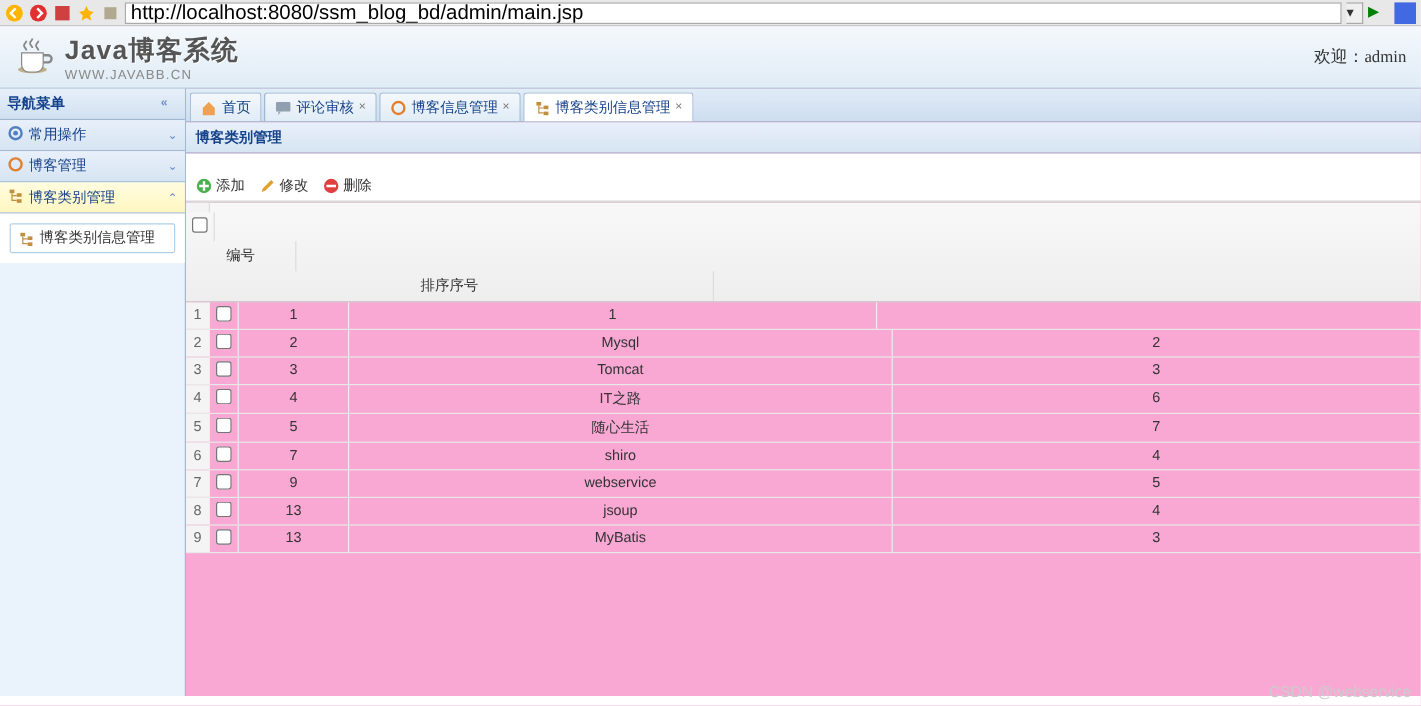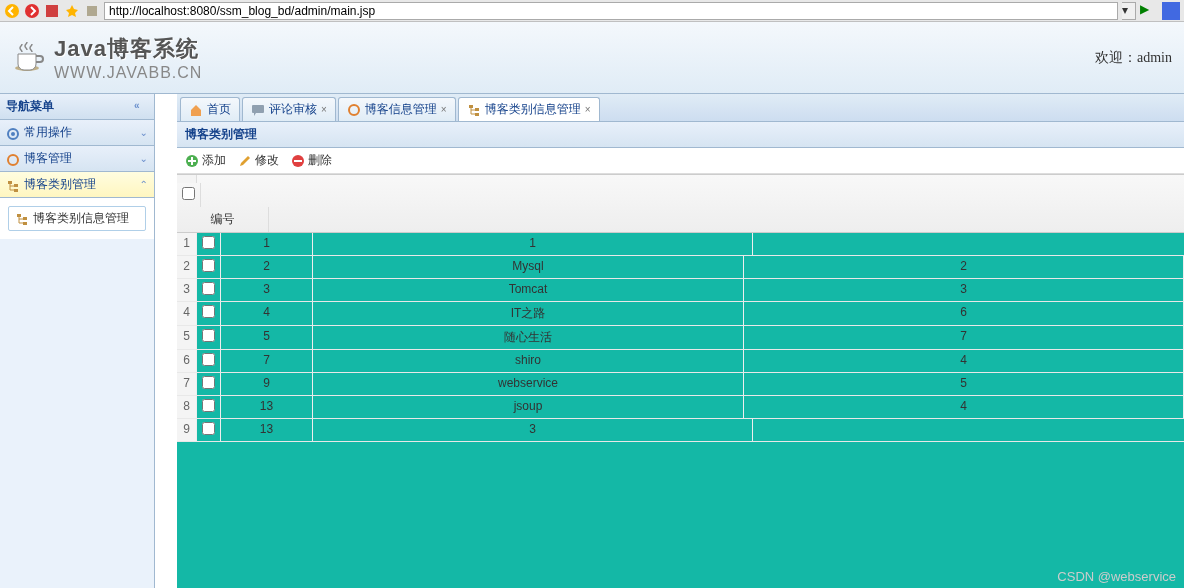--- a/index.html
+++ b/index.html
@@ -1,49 +1,49 @@
 <!DOCTYPE html>
 <html><head>
 <meta charset="utf-8">
 <style>
 * { margin: 0; padding: 0; box-sizing: border-box; }
 body { font-family: "Microsoft YaHei", Arial, sans-serif; font-size: 12px; color: #333; background: #fff; }
 .browser-bar { display: flex; align-items: center; background: #e8e8e8; border-bottom: 1px solid #c0c0c0; padding: 2px 4px; gap: 4px; height: 22px; }
 .nav-btn { width: 16px; height: 16px; display: inline-flex; align-items: center; justify-content: center; cursor: pointer; }
-.url-input { flex: 1; height: 18px; border: 1px solid #aaa; padding: 0 4px; font-size: 12px; background: #fff; }
+.url-input { flex: 1; height: 18px; border: 1px solid #aaa; padding: 0 4px; font-size: 17px; background: #fff; }
 .url-dropdown { width: 14px; height: 18px; border: 1px solid #aaa; border-left: none; background: #f0f0f0; cursor: pointer; }
 .go-btn { width: 18px; height: 18px; color: green; cursor: pointer; }
 .stop-btn { width: 18px; height: 18px; background: #4169e1; cursor: pointer; }
-.header { display: flex; align-items: center; justify-content: space-between; background: linear-gradient(#f4f8fc, #e0ecf6); height: 72px; padding: 0 12px; border-bottom: 1px solid #a0b8d0; }
+.header { display: flex; align-items: center; justify-content: space-between; background: linear-gradient(#f4f8fc, #e0ecf6); height: 52px; padding: 0 12px; border-bottom: 1px solid #a0b8d0; }
 .logo-area { display: flex; align-items: center; }
 .logo-icon { width: 36px; height: 36px; margin-right: 6px; }
 .logo-text { display: flex; flex-direction: column; }
 .logo-title { font-size: 22px; font-weight: bold; color: #555; text-shadow: 1px 1px #fff; letter-spacing: 1px; }
-.logo-sub { font-size: 16px; color: #888; letter-spacing: 1px; }
+.logo-sub { font-size: 11px; color: #888; letter-spacing: 1px; }
 .welcome { font-size: 14px; color: #333; font-family: "SimSun"; }
-.main { display: flex; height: calc(100vh - 82px); gap: 22px; }
+.main { display: flex; height: calc(100vh - 82px); }
 .sidebar { width: 155px; background: #eaf2fb; border-right: 1px solid #a0b8d0; }
 .nav-header { display: flex; justify-content: space-between; align-items: center; background: linear-gradient(#e8f0fa, #d0e0f0); border-bottom: 1px solid #a0b8d0; padding: 4px 6px; font-weight: bold; color: #15428b; }
 .nav-collapse { width: 14px; height: 14px; color: #6a8fcc; cursor: pointer; font-size: 10px; }
 .accordion-item { display: flex; justify-content: space-between; align-items: center; background: linear-gradient(#e8f0fa, #d6e4f2); border-bottom: 1px solid #a0b8d0; padding: 4px 6px; color: #15428b; cursor: pointer; }
 .accordion-item.active { background: linear-gradient(#fffde0, #fff6c0); }
-.accordion-left { display: flex; align-items: flex-end; gap: 4px; }
+.accordion-left { display: flex; align-items: flex-start; gap: 4px; }
 .acc-icon { width: 14px; height: 14px; }
 .arrow { color: #6a8fcc; font-size: 10px; }
 .tree-panel { background: #fff; padding: 8px; }
 .tree-item { display: flex; align-items: center; gap: 4px; border: 1px solid #b0cfe8; padding: 3px 6px; border-radius: 2px; cursor: pointer; }
-.content { flex: 1; display: flex; flex-direction: column; background: #14b8a6; }
+.content { flex: 1; display: flex; flex-direction: column; background: #f9a8d4; }
 .tabs { display: flex; background: linear-gradient(#e0ecf6, #cdddf0); border-bottom: 1px solid #a0b8d0; padding: 3px 3px 0 3px; gap: 2px; }
 .tab { display: flex; align-items: center; gap: 4px; background: linear-gradient(#f4f8fc, #e0ecf6); border: 1px solid #a0b8d0; border-bottom: none; padding: 3px 8px; border-radius: 3px 3px 0 0; cursor: pointer; color: #15428b; }
 .tab.active { background: #fff; }
 .tab-icon { width: 14px; height: 14px; }
 .tab-close { color: #777; font-size: 10px; cursor: pointer; }
 .panel-title { background: linear-gradient(#e8f0fa, #d6e4f2); border-bottom: 1px solid #a0b8d0; padding: 4px 8px; font-weight: bold; color: #15428b; }
 .toolbar { display: flex; gap: 12px; background: #fff; border-bottom: 1px solid #ddd; padding: 4px 8px; }
-.tool-btn { display: flex; align-items: center; gap: 3px; cursor: pointer; color: #333; }
+.tool-btn { display: flex; align-items: center; gap: 3px; cursor: pointer; color: #333; margin-top: 14px; }
 .tool-icon { width: 14px; height: 14px; }
 .grid { border-top: 1px solid #ccc; }
 .grid-header { display: flex; background: linear-gradient(#f8f8f8, #eee); border-bottom: 1px solid #ccc; flex-direction: column; }
 .grid-header .cell { border-right: 1px solid #ddd; padding: 4px; text-align: center; font-weight: normal; }
 .grid-row { display: flex; border-bottom: 1px solid #e8e8e8; }
 .grid-row .cell { border-right: 1px solid #eee; padding: 3px 4px; text-align: center; }
 .col-idx { width: 20px; background: #f4f4f4; color: #666; }
 .col-chk { width: 24px; }
 .col-id { width: 92px; }
 .col-name { flex: 1; }
@@ -211,20 +211,21 @@
             <path d="M3 7h8" stroke="#fff" stroke-width="2"></path>
           </svg>
           <span>删除</span>
         </span>
     </div>
     <div class="grid">
       <div class="grid-header">
         <div class="cell col-idx"></div>
         <div class="cell col-chk"><input type="checkbox" style=""></div>
         <div class="cell col-id">编号</div>
+        <div class="cell col-sort">排序序号</div>
       </div>
       <div id="grid-body">
           <div class="grid-row">
             <div class="cell col-idx">1</div>
             <div class="cell col-chk"><input type="checkbox" style=""></div>
             <div class="cell col-id">1</div>
             <div class="cell col-sort">1</div>
           </div>
           <div class="grid-row">
             <div class="cell col-idx">2</div>
@@ -272,20 +273,21 @@
             <div class="cell col-idx">8</div>
             <div class="cell col-chk"><input type="checkbox" style=""></div>
             <div class="cell col-id">13</div>
             <div class="cell col-name">jsoup</div>
             <div class="cell col-sort">4</div>
           </div>
           <div class="grid-row">
             <div class="cell col-idx">9</div>
             <div class="cell col-chk"><input type="checkbox" style=""></div>
             <div class="cell col-id">13</div>
+            <div class="cell col-name">MyBatis</div>
             <div class="cell col-sort">3</div>
           </div>
         </div>
     </div>
   </div>
 </div>
 
 <div class="watermark">CSDN @webservice</div>
 
 </body></html>

